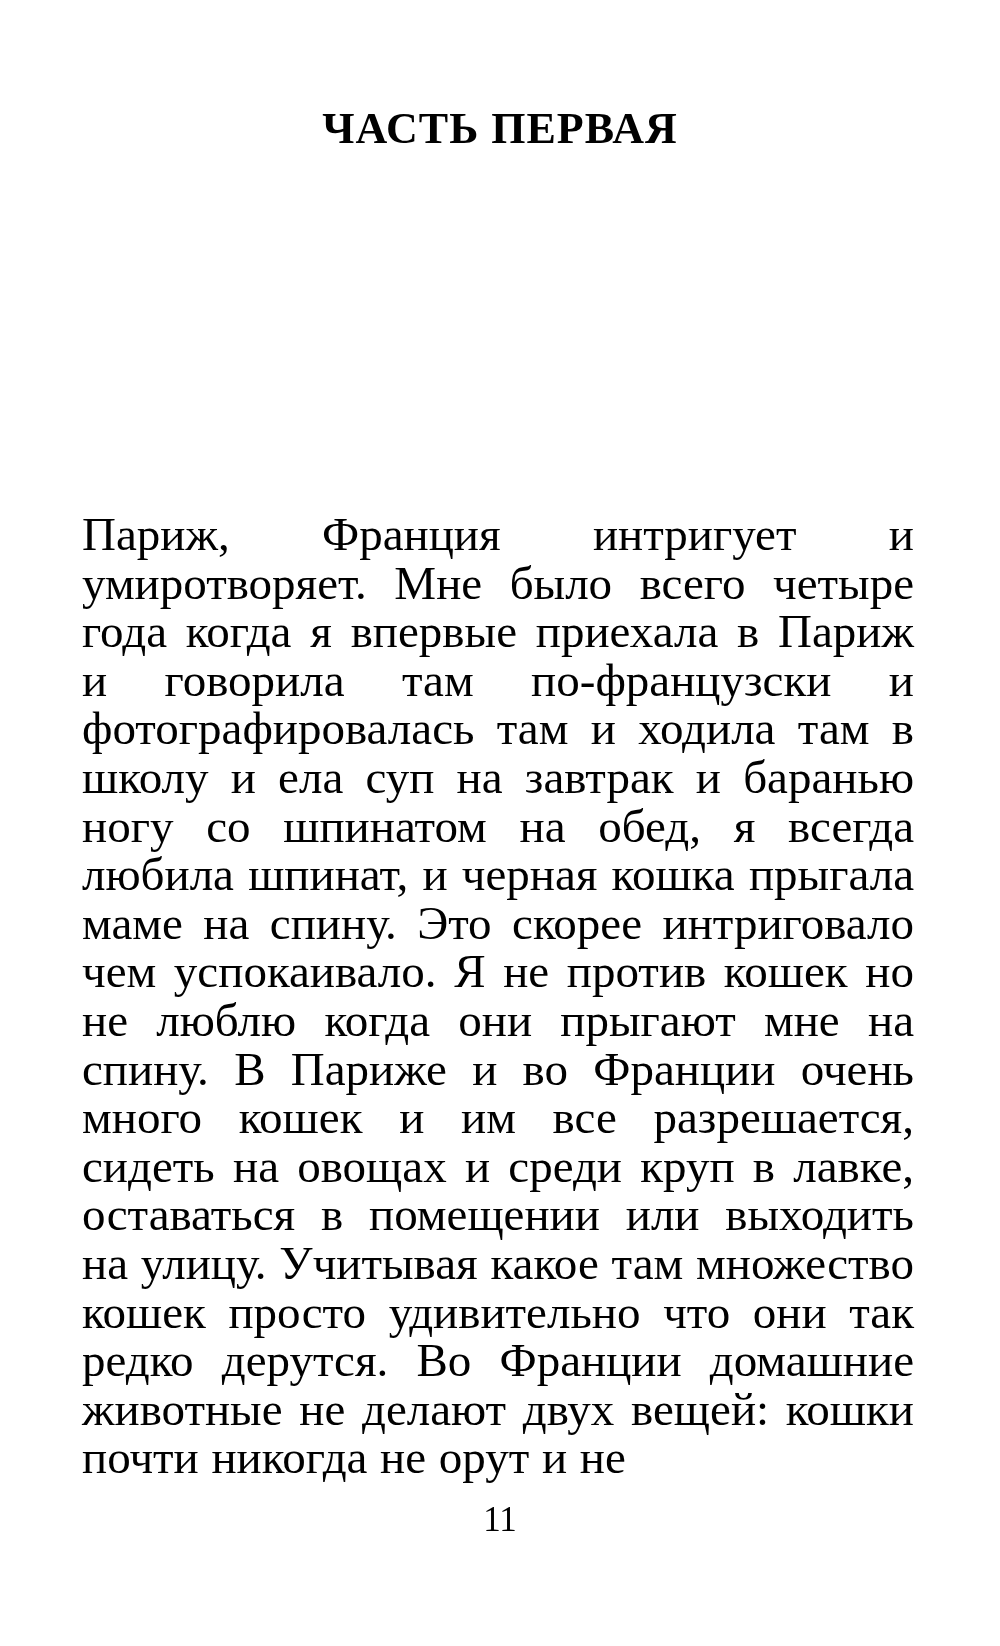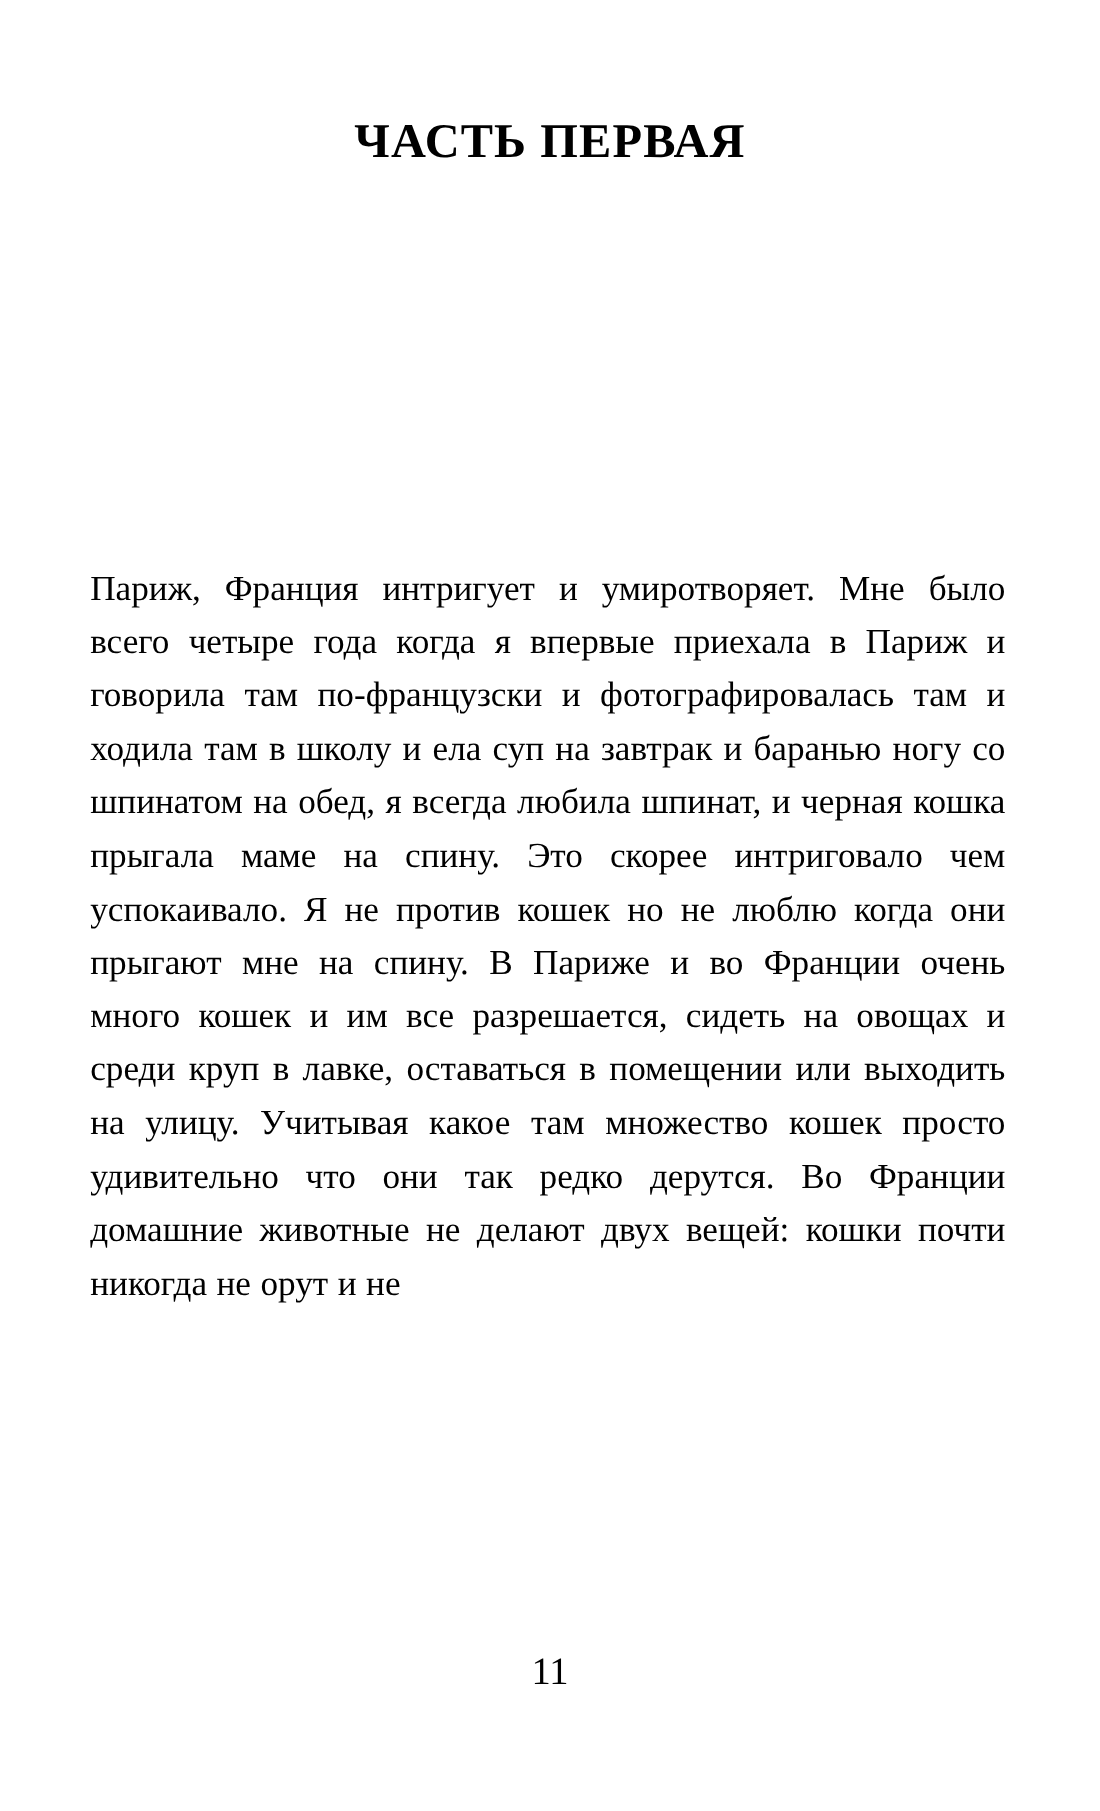--- a/index.html
+++ b/index.html
@@ -33,21 +33,21 @@
     font-size: 44px;
     letter-spacing: 1px;
     line-height: 1.1;
   }
   .body-text {
     position: absolute;
     top: 478px;
     left: 82px;
     width: 832px;
     font-family: "Liberation Serif", serif;
-    font-size: 32px;
+    font-size: 47px;
     line-height: 48.6px;
     text-align: justify;
     text-justify: inter-word;
     hyphens: manual;
     word-spacing: 0.02em;
   }
   .body-text p {
     margin: 0;
     text-indent: 0;
   }

